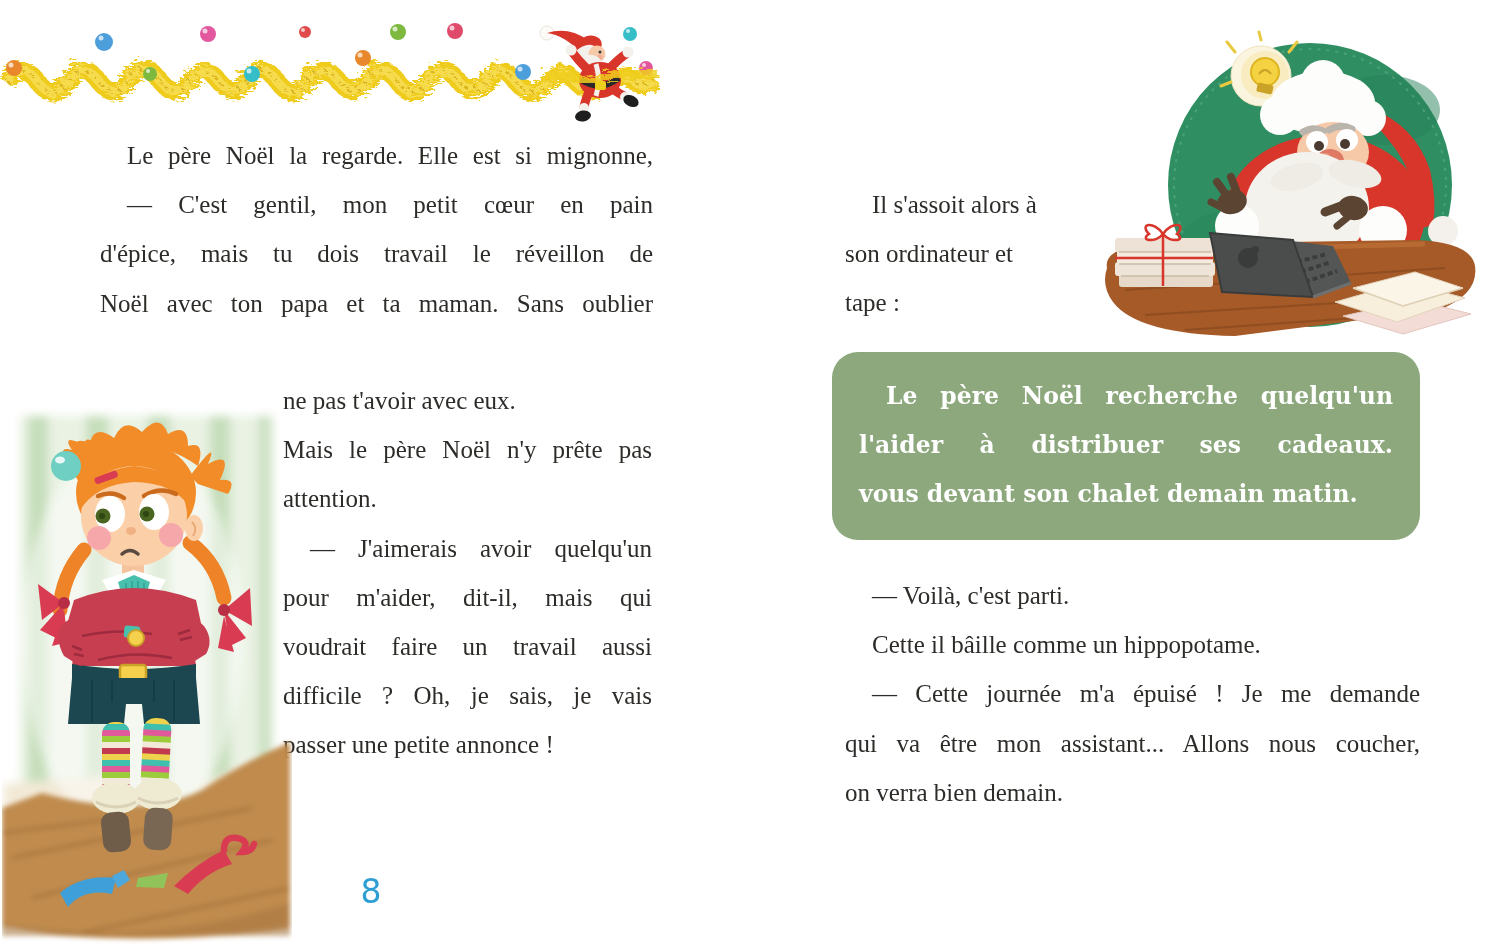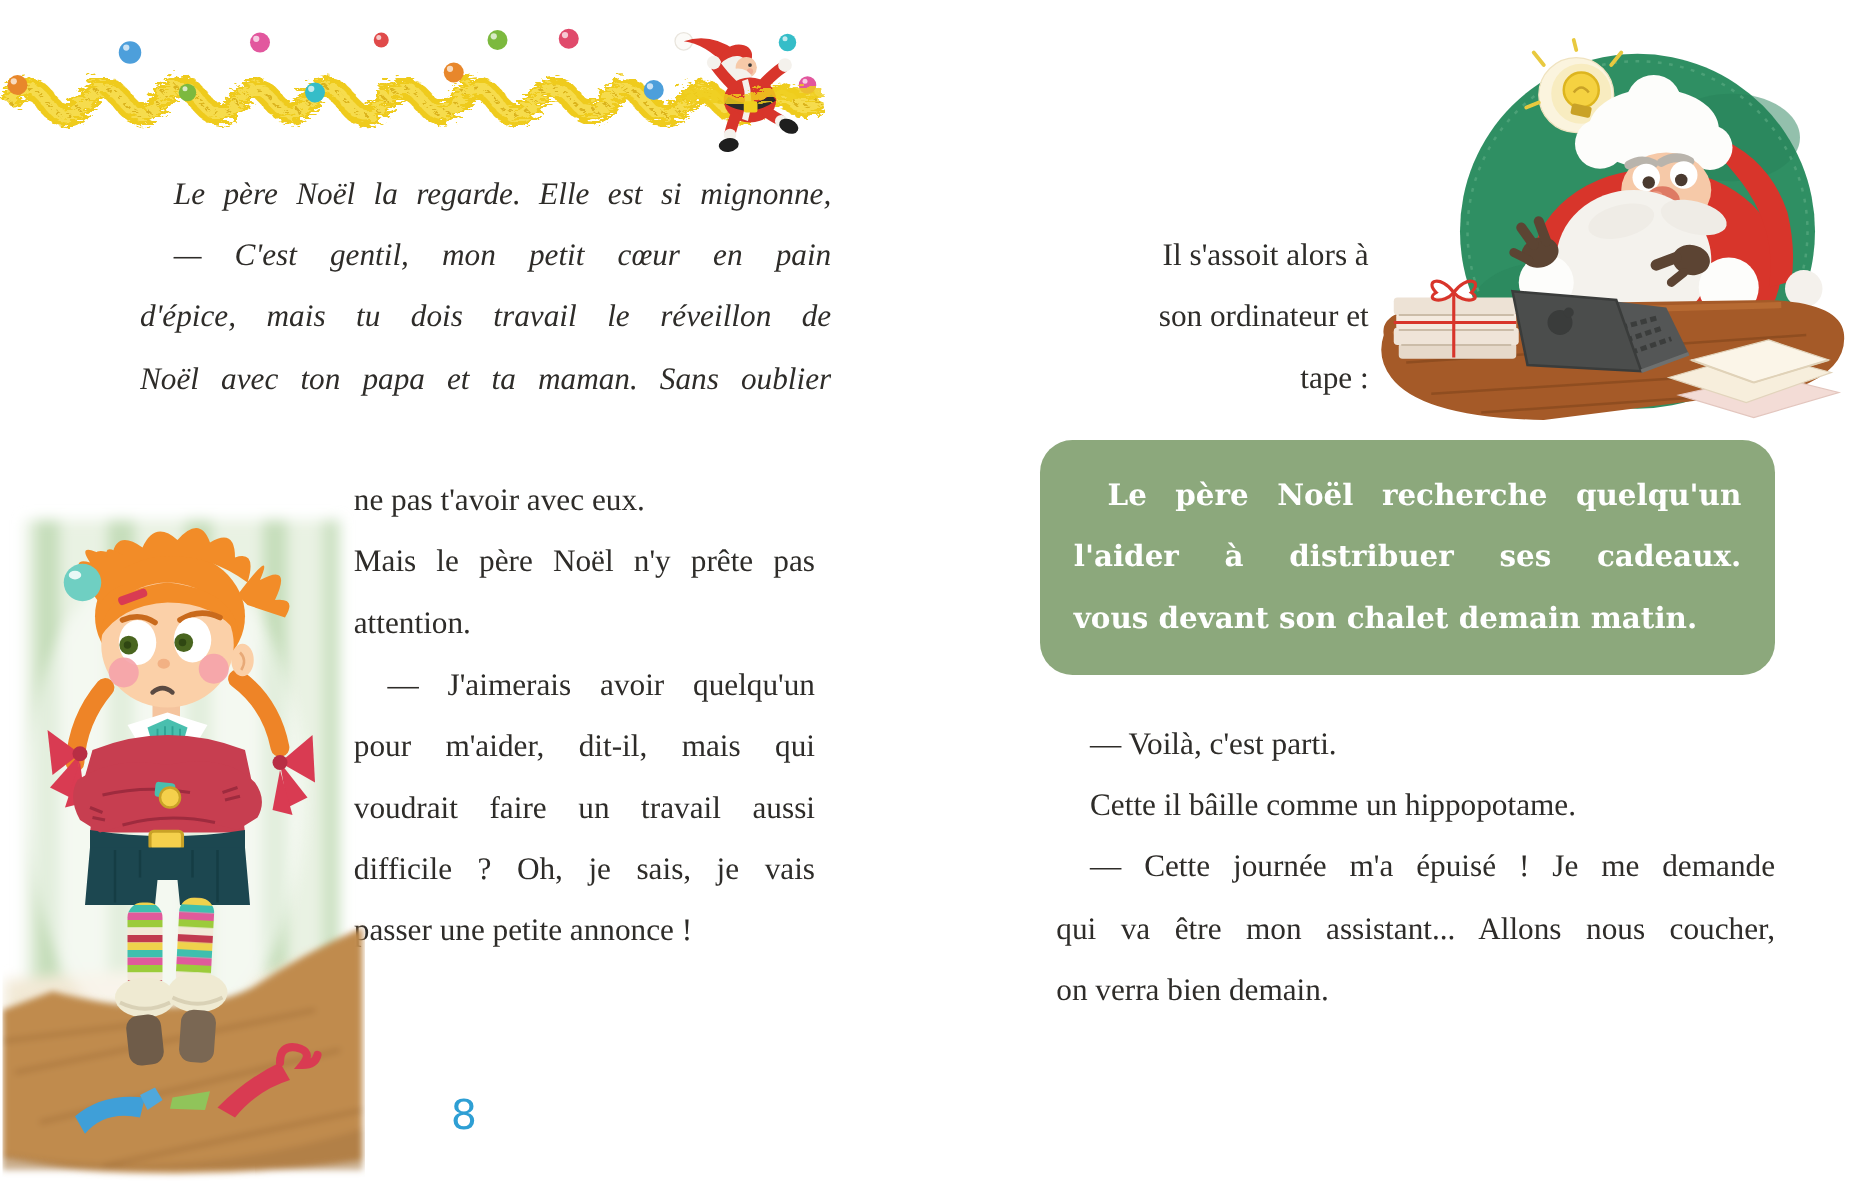--- a/index.html
+++ b/index.html
@@ -2,23 +2,23 @@
 <html><head>
 <meta charset="utf-8">
 <style>
   html,body{margin:0;padding:0;background:#fff;}
   .spread{position:relative;width:1500px;height:950px;background:#ffffff;overflow:hidden;
           font-family:"Liberation Serif","DejaVu Serif",serif;color:#2E2C29;}
   .txt{position:absolute;}
   .line{height:49.2px;line-height:49.2px;font-size:25px;overflow:hidden;}
   .j{text-align:justify;text-align-last:justify;}
   .i{text-indent:27px;}
-  .blkA{left:112px;top:131px;width:553px;font-style:italic;}
+  .blkA{left:100px;top:131px;width:553px;}
   .blkB{left:283px;top:376px;width:369px;}
-  .intro{left:845px;top:180px;width:250px;text-align:right;}
+  .intro{left:845px;top:180px;width:250px;}
   .outro{left:845px;top:571px;width:575px;}
   .greenbox{position:absolute;left:832px;top:352px;width:588px;height:188px;
             border-radius:26px;background:#8CA87C;padding-top:20px;box-sizing:border-box;}
   .greenbox .line{padding:0 27px;font-family:"DejaVu Serif",serif;font-weight:bold;
                   font-size:23.5px;color:#FFFFFF;}
   .pagenum{position:absolute;left:336px;top:872px;width:70px;text-align:center;
            font-family:"DejaVu Sans",sans-serif;font-size:33px;color:#2E9FD4;}
   .ill{position:absolute;}
 </style>
 </head>

